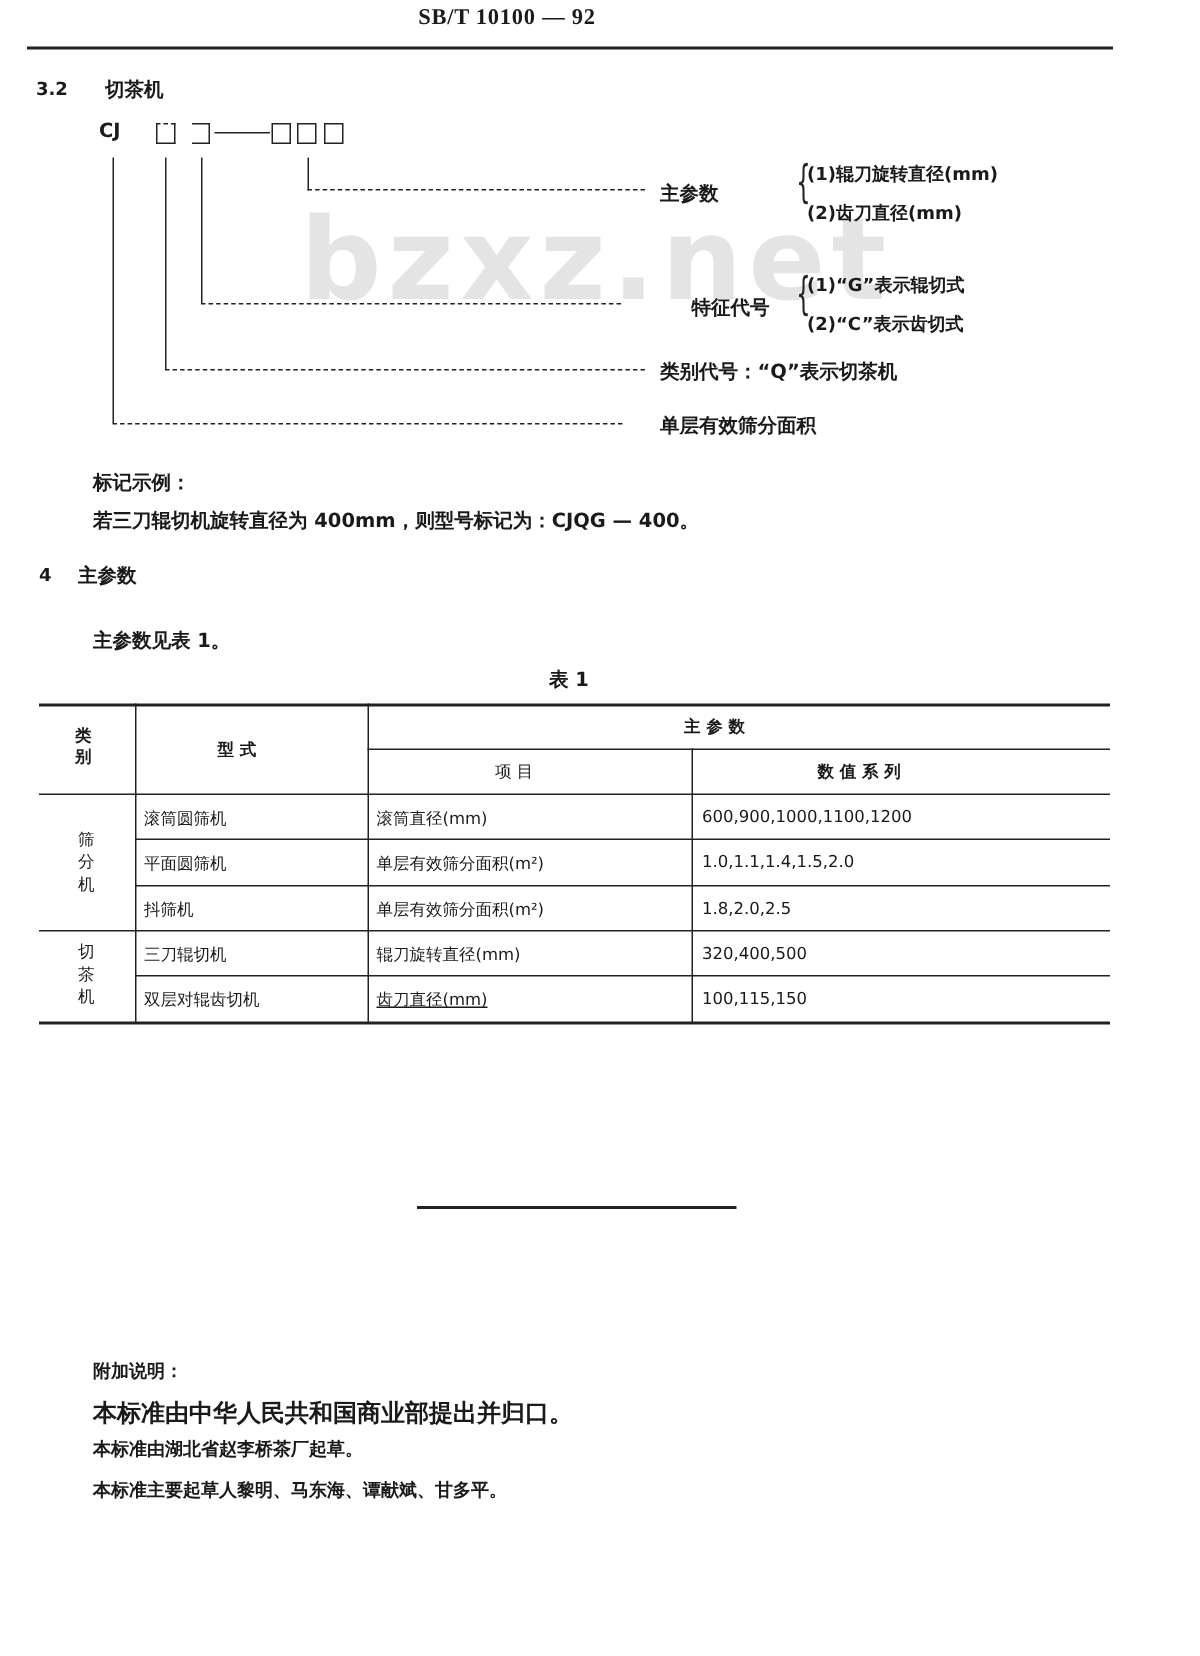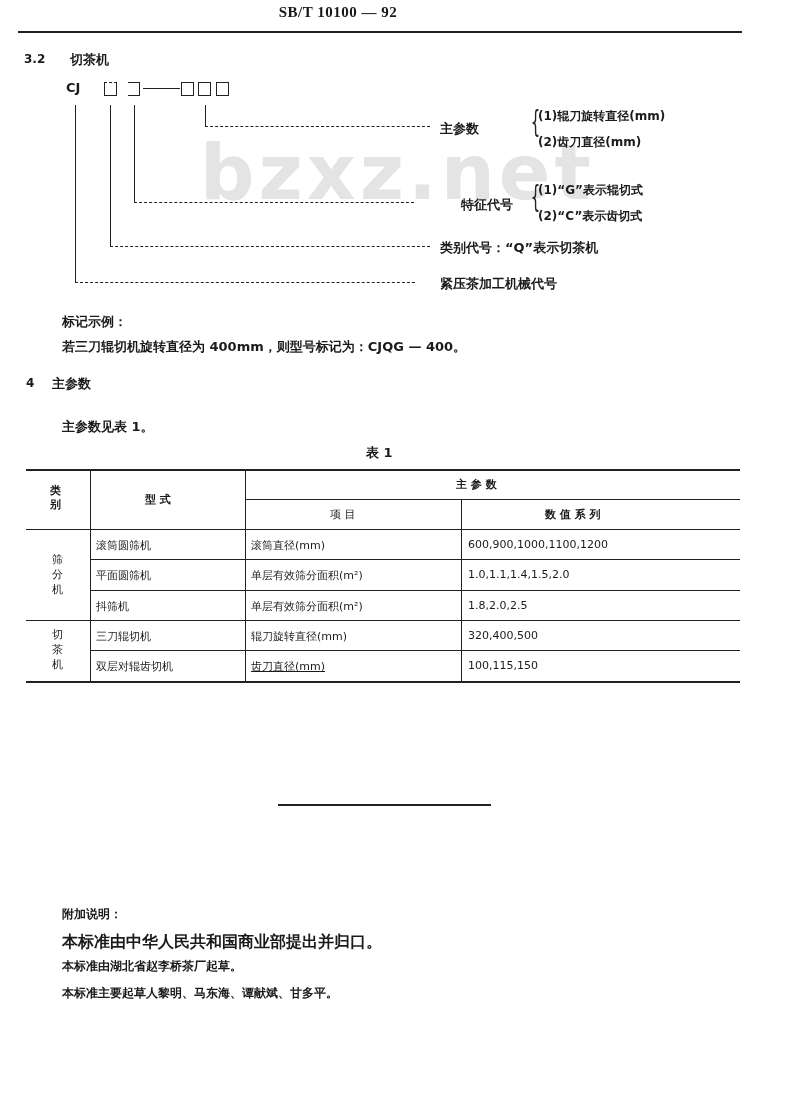--- a/index.html
+++ b/index.html
@@ -67,21 +67,21 @@
   <div class="brace" style="left:526px;top:104px;font-size:30px;line-height:36px;transform:scaleX(0.5);">{</div>
   <div class="abs txt small" style="left:538px;top:108px;">(1)辊刀旋转直径(mm)</div>
   <div class="abs txt small" style="left:538px;top:134px;">(2)齿刀直径(mm)</div>
 
   <div class="abs txt" style="left:440px;top:196px;margin-left:21px;">特征代号</div>
   <div class="brace" style="left:526px;top:179px;font-size:30px;line-height:36px;transform:scaleX(0.5);">{</div>
   <div class="abs txt small" style="left:538px;top:182px;">(1)“G”表示辊切式</div>
   <div class="abs txt small" style="left:538px;top:208px;">(2)“C”表示齿切式</div>
 
   <div class="abs txt" style="left:440px;top:239px;">类别代号：“Q”表示切茶机</div>
-  <div class="abs txt" style="left:440px;top:275px;">紧压茶加工机械代号</div>
+  <div class="abs txt" style="left:440px;top:275px;">单层有效筛分面积</div>
 </div>
 
 <div class="abs txt" style="left:62px;top:313px;">标记示例：</div>
 <div class="abs txt" style="left:62px;top:338px;">若三刀辊切机旋转直径为 400mm，则型号标记为：CJQG — 400。</div>
 
 <div class="abs txt bold" style="left:26px;top:376px;font-size:12px;">4</div>
 <div class="abs txt bold" style="left:52px;top:375px;">主参数</div>
 <div class="abs txt" style="left:62px;top:418px;">主参数见表 1。</div>
 
 <div class="abs txt" style="left:366px;top:444px;">表 1</div>

